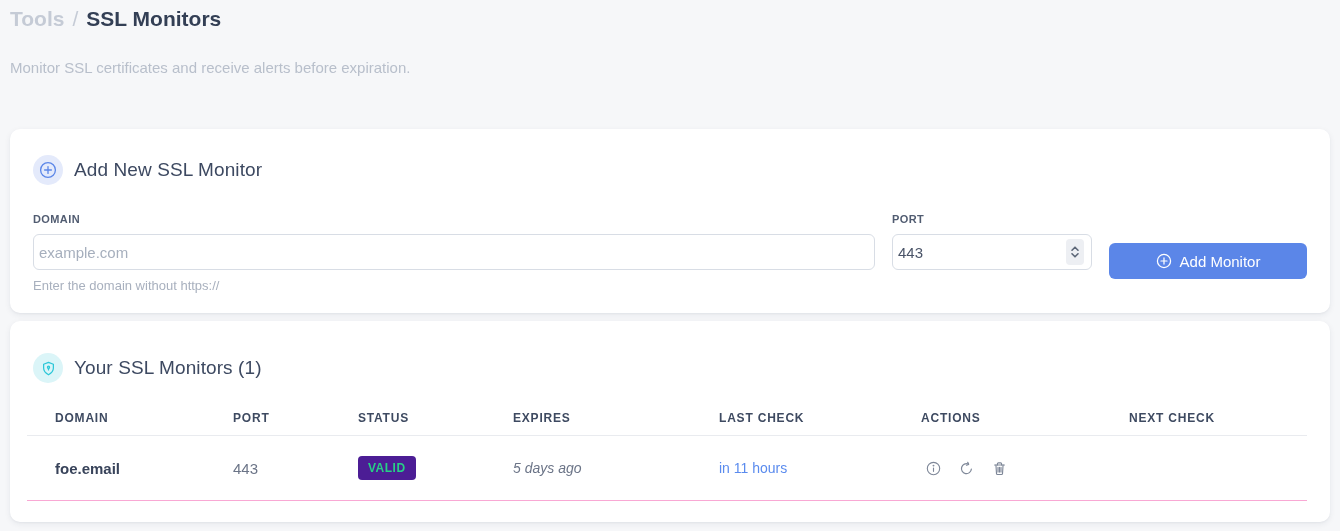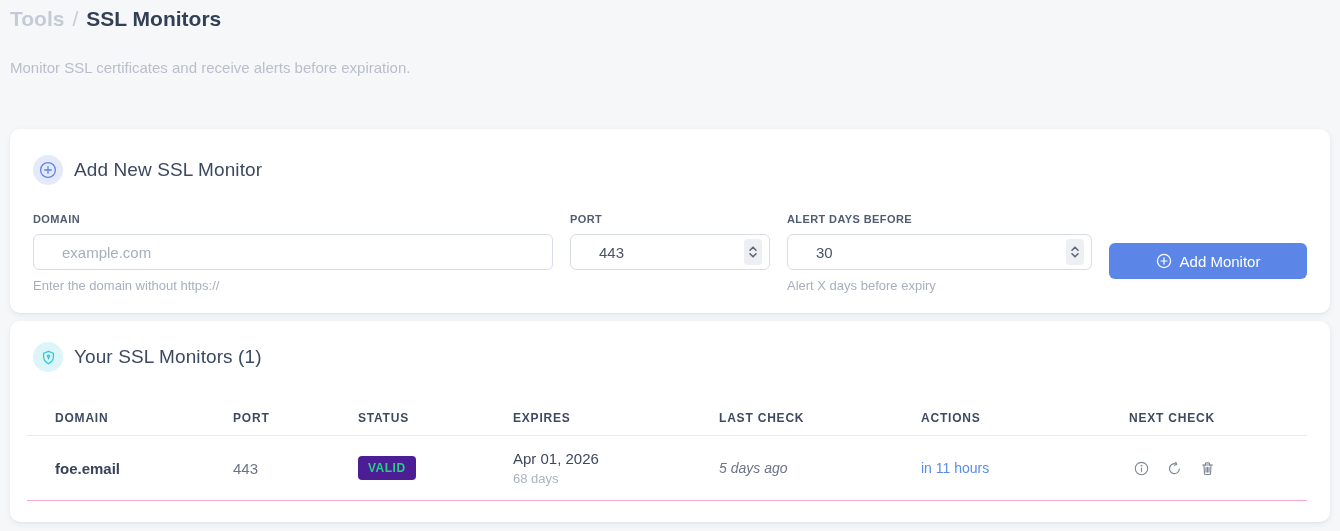--- a/index.html
+++ b/index.html
@@ -37,21 +37,21 @@
     border-radius: 10px;
     box-shadow: 0 2px 6px rgba(30, 40, 70, 0.07), 0 1px 2px rgba(30,40,70,0.04);
   }
   .card-add  { top: 129px; height: 184px; }
   .card-list { top: 321px; height: 201px; }
 
   .card-header {
     position: absolute; left: 23px; top: 26px;
     display: flex; align-items: center; gap: 11px;
   }
-  .card-list .card-header { top: 21px; }
+  .card-list .card-header { top: 32px; }
   .icon-badge {
     width: 30px; height: 30px; border-radius: 50%;
     display: flex; align-items: center; justify-content: center;
     flex: 0 0 auto;
   }
   .icon-badge.blue { background: #e4eafb; }
   .icon-badge.cyan { background: #dbf5f8; }
   .card-title {
     font-size: 19px; font-weight: 500; color: #3d4961; letter-spacing: 0.1px;
   }
@@ -65,21 +65,21 @@
   .field-domain { flex: 1 1 auto; }
   .field-port   { flex: 0 0 200px; }
   .field-alert  { flex: 0 0 305px; }
   .field label {
     font-size: 11px; font-weight: 700; color: #515c71;
     letter-spacing: 0.4px; margin-bottom: 8px; height: 13px;
   }
   .text-input, .num-wrap input {
     width: 100%; height: 36px;
     border: 1px solid #d8dde5; border-radius: 6px;
-    padding: 0 28px; font-size: 15px; color: #4a5468;
+    padding: 0 5px; font-size: 15px; color: #4a5468;
     font-family: "Liberation Sans", sans-serif;
     background: #fff; outline: none;
   }
   .text-input::placeholder, .num-wrap input::placeholder { color: #a6afbd; }
   .num-wrap { position: relative; width: 100%; }
   .num-wrap input { padding-right: 36px; }
   .spinner {
     position: absolute; right: 8px; top: 5px;
     width: 18px; height: 26px; border-radius: 4px;
     background: #edeff3;
@@ -167,33 +167,20 @@
           <input type="text" value="443" style="">
           <span class="spinner">
             <svg width="10" height="16" viewBox="0 0 10 16" fill="none" stroke="#5d6778" stroke-width="1.6" stroke-linecap="round" stroke-linejoin="round">
               <path d="M2 6.2l3-3 3 3"></path>
                 <path d="M2 9.8l3 3 3-3"></path>
             </svg>
           </span>
         </div>
       </div>
 
-      <div class="field field-alert">
-        <label>ALERT DAYS BEFORE</label>
-        <div class="num-wrap">
-          <input type="text" value="30" style="">
-          <span class="spinner">
-            <svg width="10" height="16" viewBox="0 0 10 16" fill="none" stroke="#5d6778" stroke-width="1.6" stroke-linecap="round" stroke-linejoin="round">
-              <path d="M2 6.2l3-3 3 3"></path>
-                <path d="M2 9.8l3 3 3-3"></path>
-            </svg>
-          </span>
-        </div>
-        <div class="helper">Alert X days before expiry</div>
-      </div>
 
       <button class="btn-primary">
         <svg width="16" height="16" viewBox="0 0 18 18" fill="none" stroke="#ffffff" stroke-width="1.4" stroke-linecap="round">
           <circle cx="9" cy="9" r="7.4"></circle>
           <path d="M9 5.6v6.8M5.6 9h6.8"></path>
         </svg>
         <span>Add Monitor</span>
       </button>
     </div>
   </section>
@@ -220,24 +207,20 @@
         <div class="th">ACTIONS</div>
         <div class="th">NEXT CHECK</div>
       </div>
 
       <div class="trow">
         <div class="td td-domain">foe.email</div>
         <div class="td">443</div>
         <div class="td">
           <span class="badge-valid">VALID</span>
         </div>
-        <div class="td">
-          <div class="expires-date">Apr 01, 2026</div>
-          <div class="expires-days">68 days</div>
-        </div>
         <div class="td td-last">5 days ago</div>
         <div class="td td-next">in 11 hours</div>
         <div class="td actions">
           <button class="action-btn">
             <svg width="15" height="15" viewBox="0 0 16 16" fill="none" stroke="#7e8798" stroke-width="1.2" stroke-linecap="round">
               <circle cx="8" cy="8" r="6.6"></circle>
               <path d="M8 7.4V11"></path>
               <circle cx="8" cy="4.9" r="0.4" fill="#7e8798"></circle>
             </svg>
           </button>

